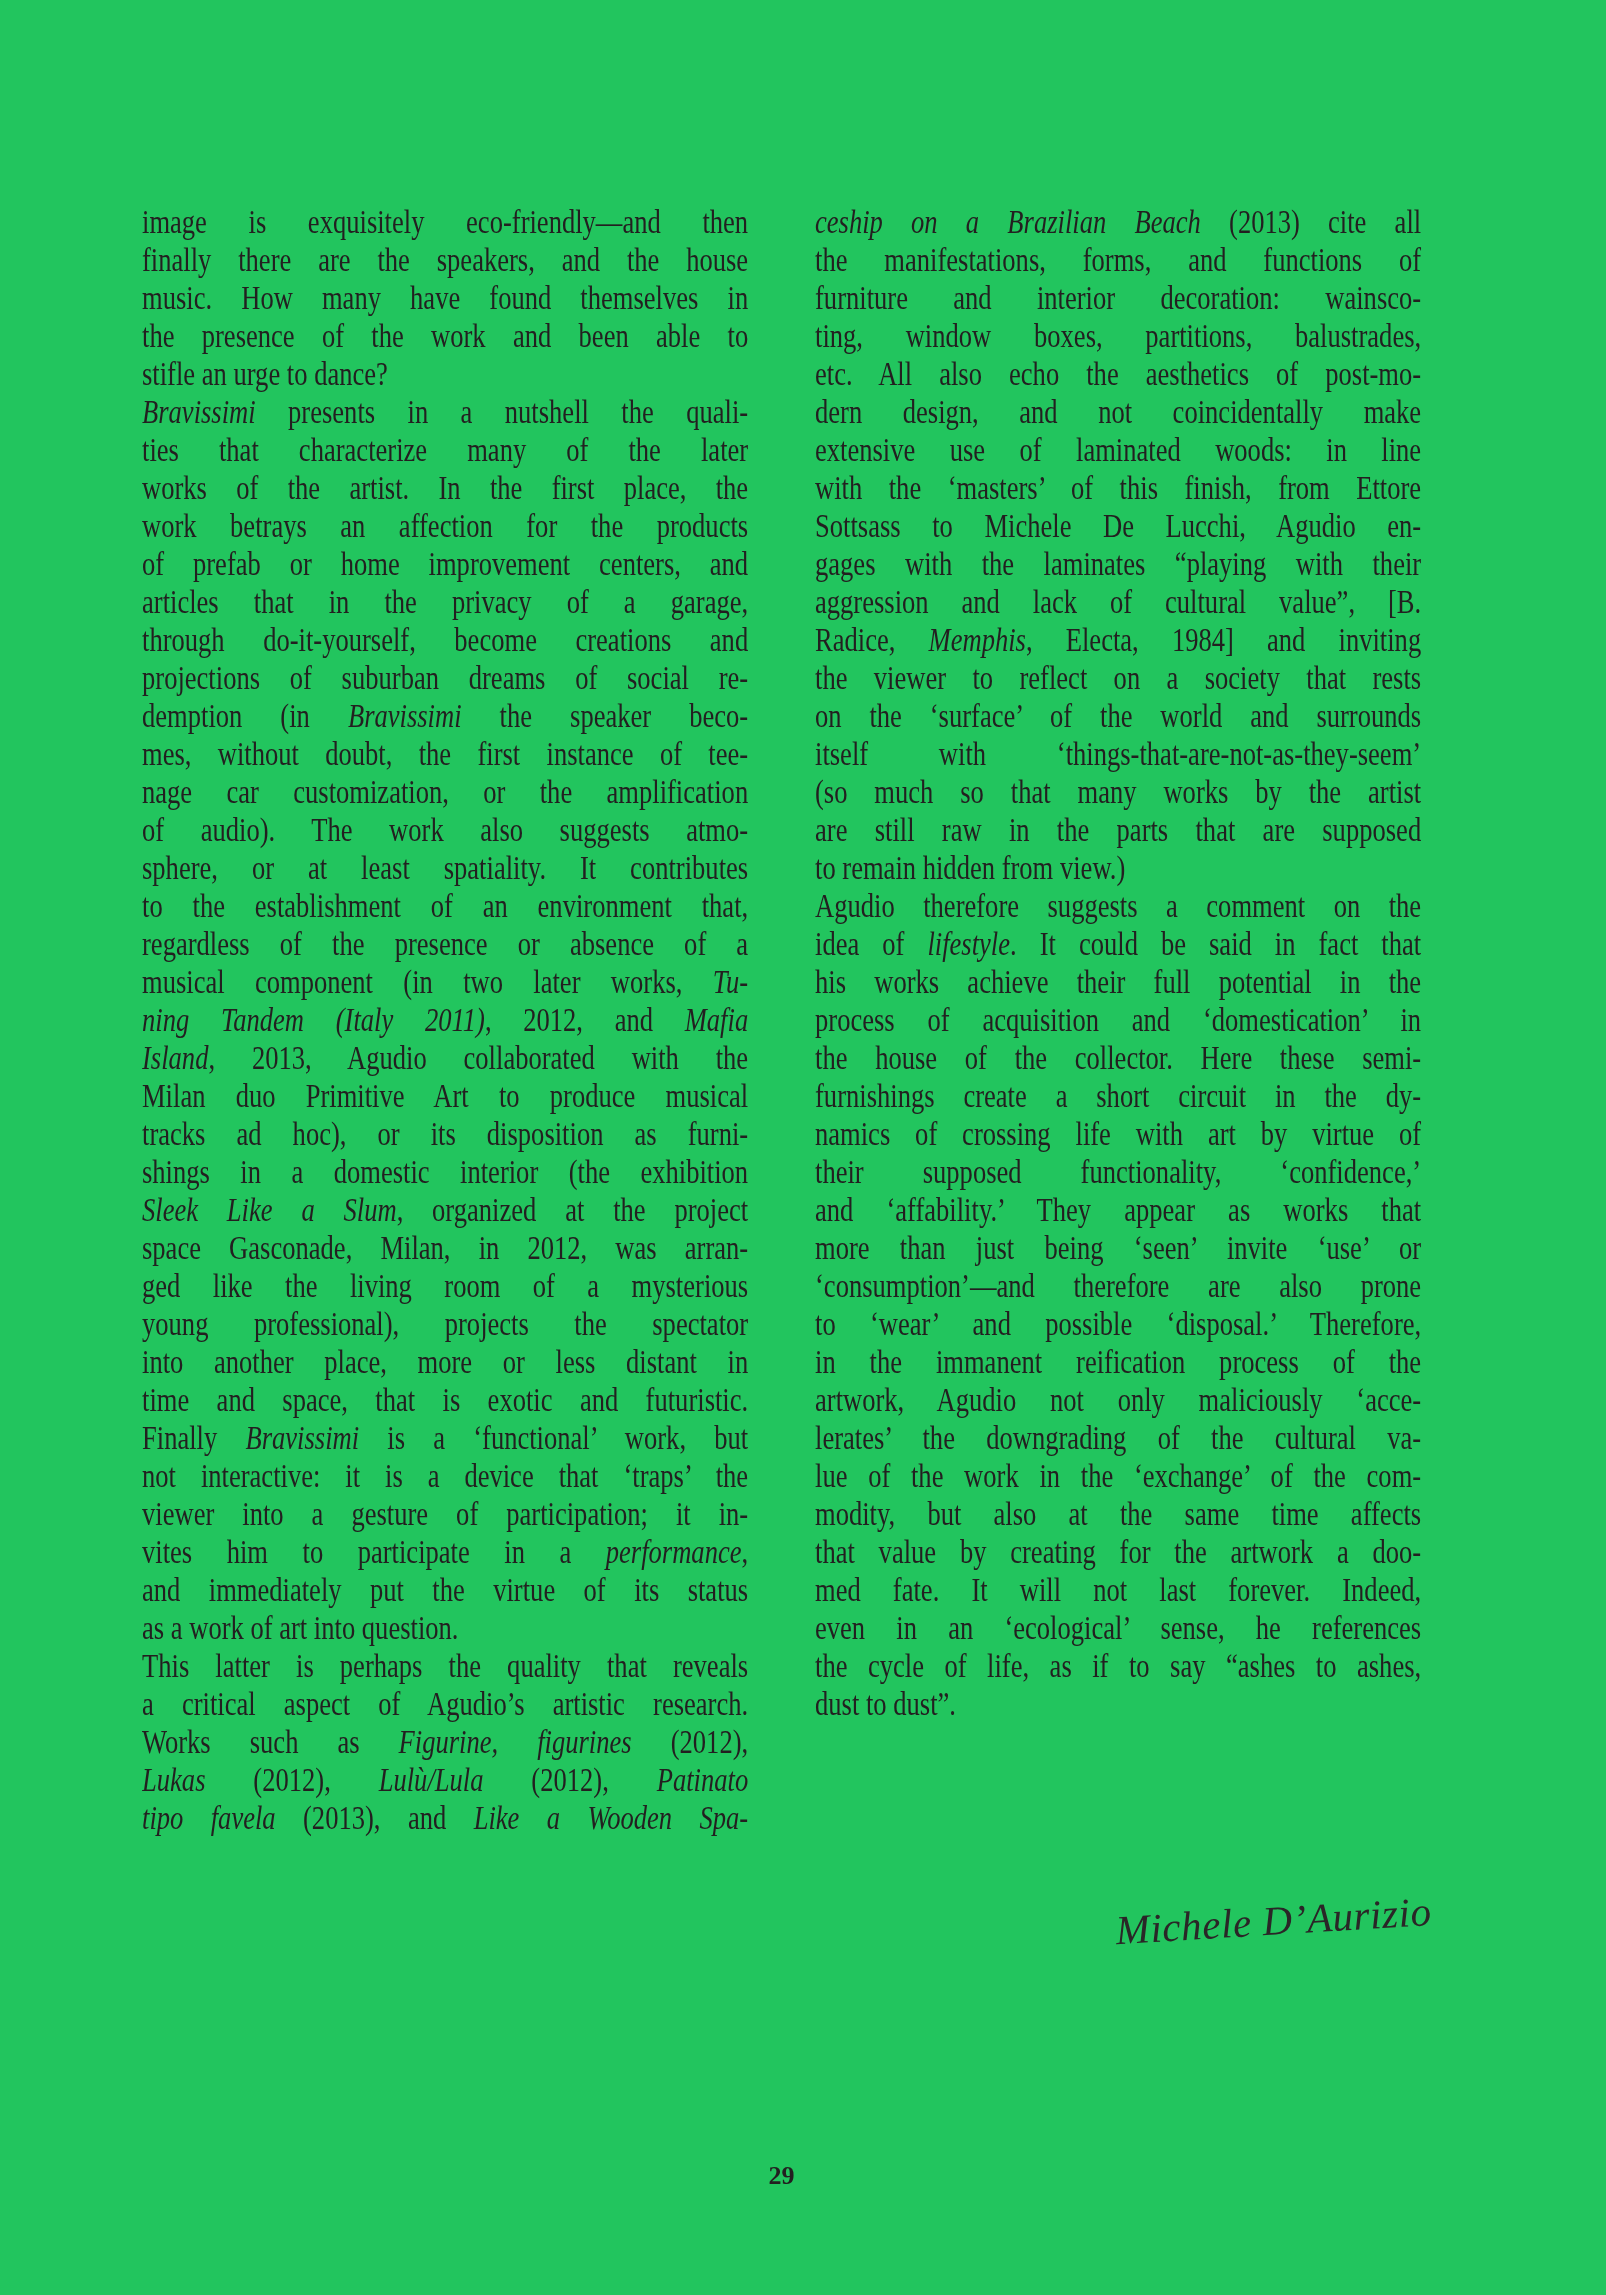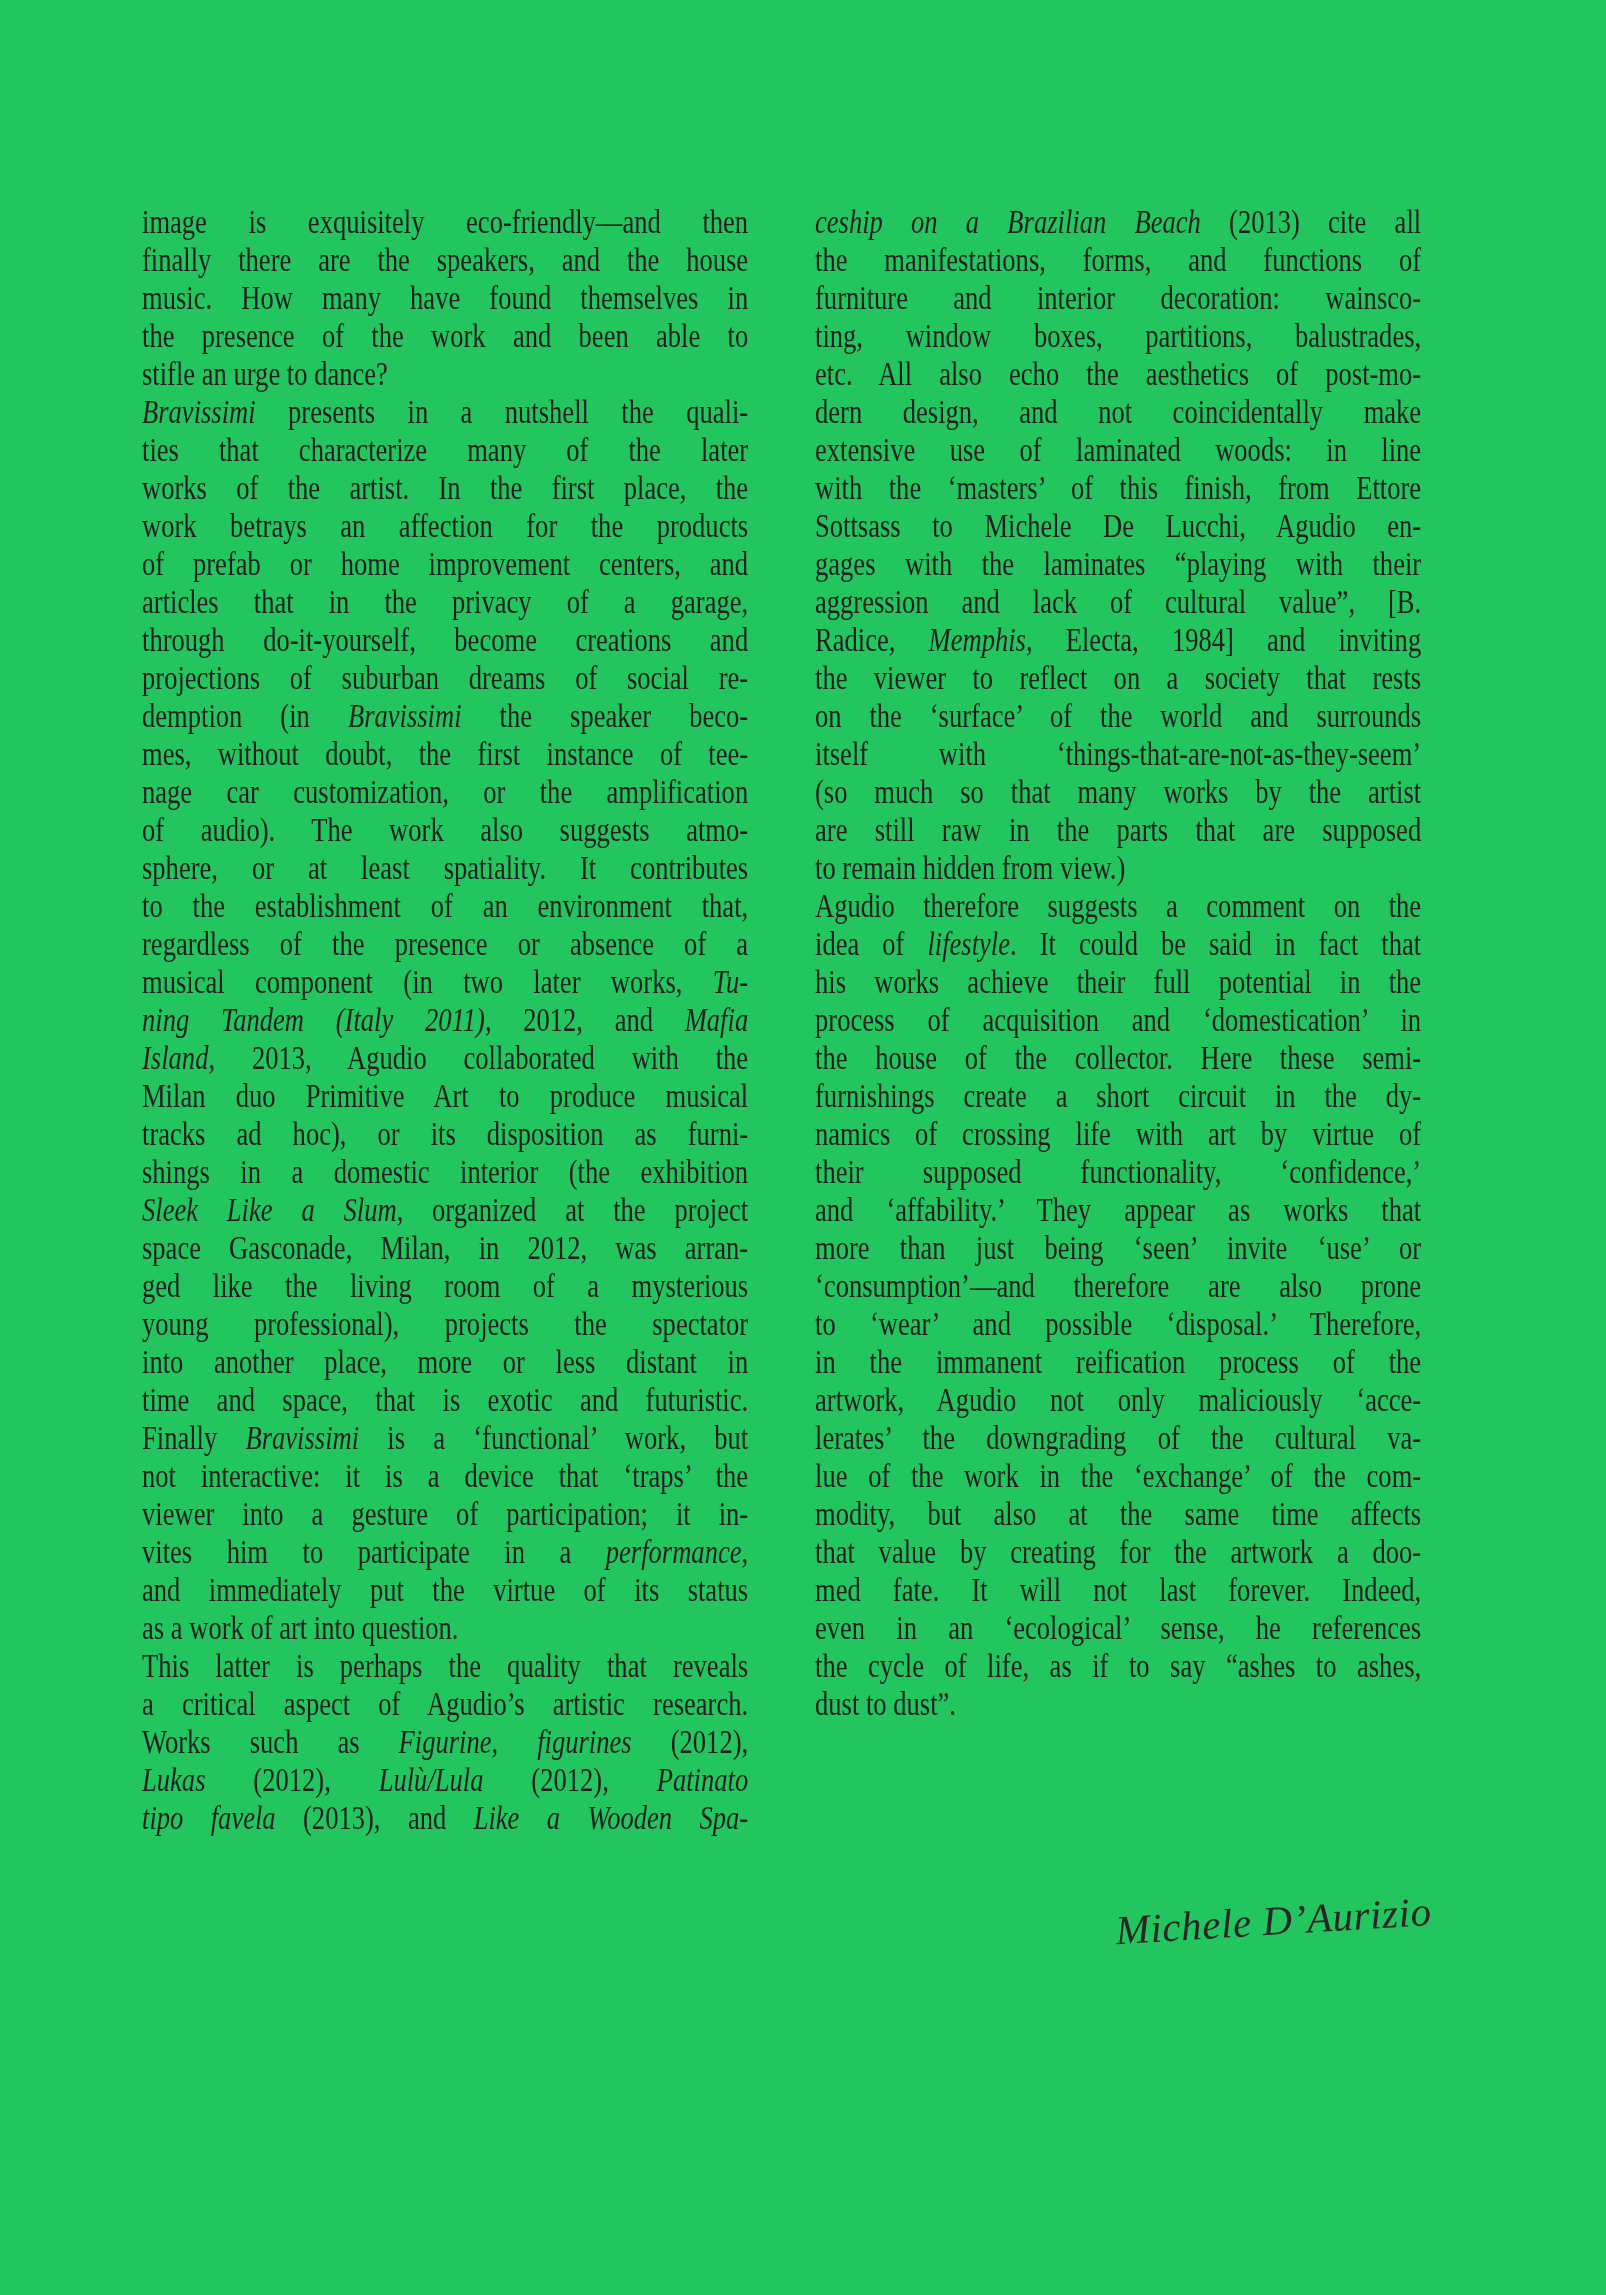--- a/index.html
+++ b/index.html
@@ -166,14 +166,15 @@
           <div class="line"><span>modity, but also at the same time affects</span></div>
           <div class="line"><span>that value by creating for the artwork a doo-</span></div>
           <div class="line"><span>med fate. It will not last forever. Indeed,</span></div>
           <div class="line"><span>even in an ‘ecological’ sense, he references</span></div>
           <div class="line"><span>the cycle of life, as if to say “ashes to ashes,</span></div>
           <div class="line para-end"><span>dust to dust”.</span></div>
         </div>
       </div>
   </div>
   <div class="signature">Michele D’Aurizio</div>
+  <div class="page-number">29</div>
 </div>
 
 
 </body></html>

